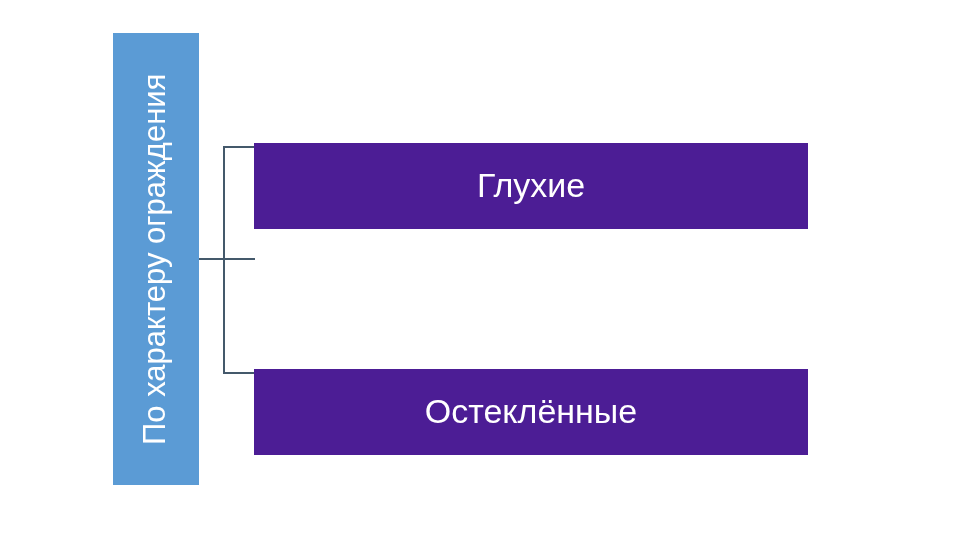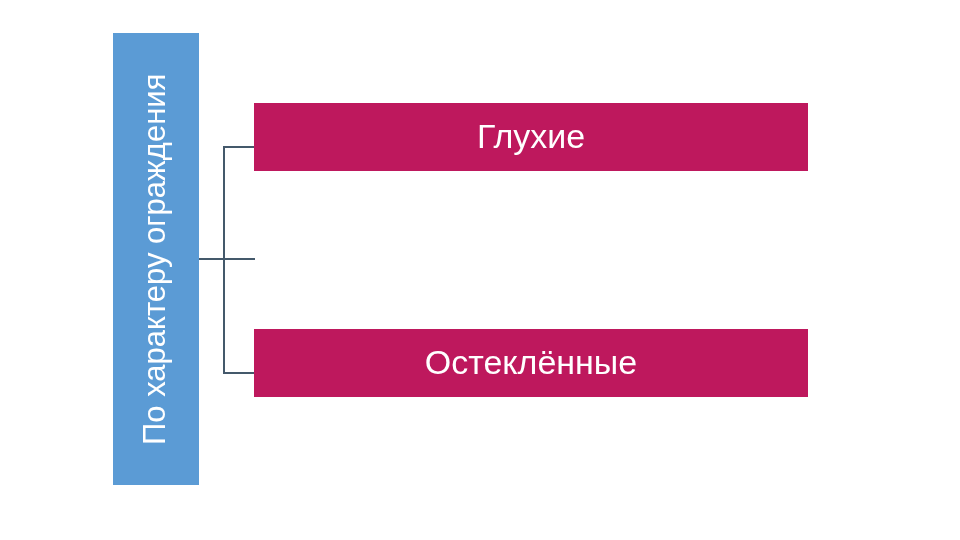--- a/index.html
+++ b/index.html
@@ -42,26 +42,27 @@
     transform: rotate(-90deg);
     transform-origin: center center;
     letter-spacing: 0px;
   }
 
   
   .child-node {
     position: absolute;
     left: 254px;
     width: 554px;
-    height: 68px;
-    background: #be185d;
+    height: 86px;
+    background: #4c1d95;
     display: flex;
     align-items: center;
     justify-content: center;
     box-sizing: border-box;
+    margin-top: 40px;
   }
   #child-node-1 { top: 103px; }
   #child-node-2 { top: 216px; }
   #child-node-3 { top: 329px; align-items: center; }
 
   .child-node-label {
     color: #FFFFFF;
     font-size: 34px;
     line-height: 1.1;
     white-space: nowrap;

